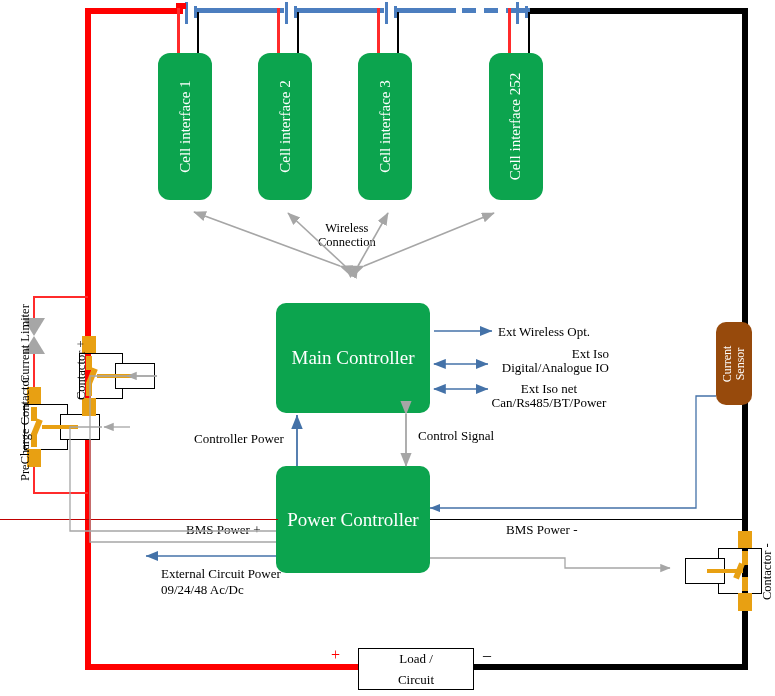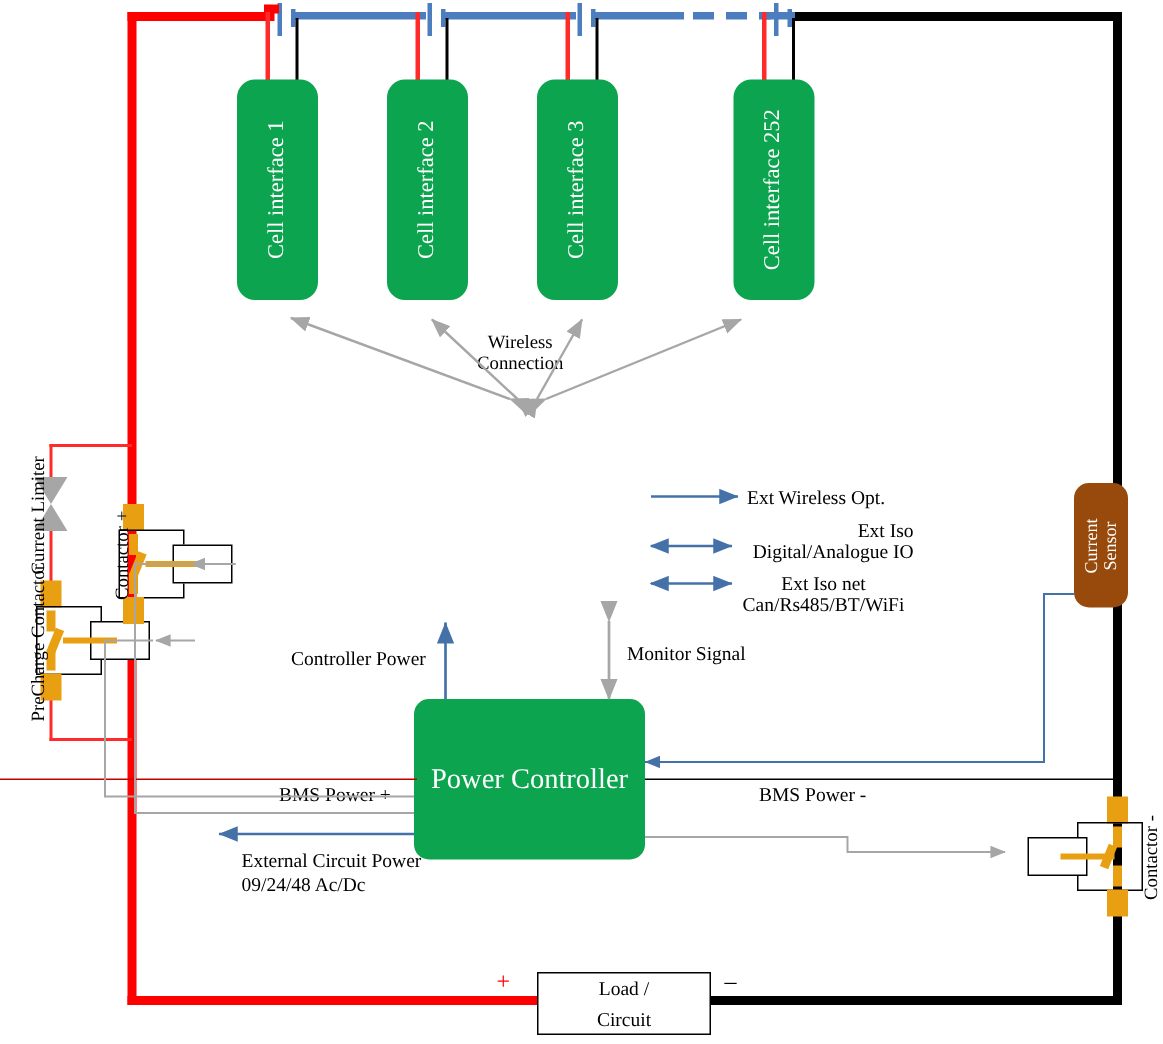--- a/index.html
+++ b/index.html
@@ -114,37 +114,40 @@
   </div>
   <div class="blk cellbox" style="left:489px;top:53px;width:54px;height:147px;">
     <span class="vtext">Cell interface 252</span>
   </div>
 
   <div class="lbl" style="left:318px;top:221px;text-align:center;">
     <div>Wireless</div>
     <div>Connection</div>
   </div>
 
+  <div class="blk greenbox" style="left:276px;top:303px;width:154px;height:110px;">
+    <span>Main Controller</span>
+  </div>
 
   <div class="lbl big" style="left:498px;top:325px;">Ext Wireless Opt.</div>
   <div class="lbl big" style="left:491px;top:347px;text-align:right;width:118px;">
     <div>Ext Iso</div>
     <div>Digital/Analogue IO</div>
   </div>
   <div class="lbl big" style="left:488px;top:382px;text-align:center;width:122px;">
     <div>Ext Iso net</div>
-    <div>Can/Rs485/BT/WiFi</div>
+    <div>Can/Rs485/BT/Power</div>
   </div>
 
   <div class="blk greenbox" style="left:276px;top:466px;width:154px;height:107px;">
     <span>Power Controller</span>
   </div>
 
   <div class="lbl big" style="left:194px;top:432px;">Controller Power</div>
-  <div class="lbl big" style="left:418px;top:429px;">Monitor Signal</div>
+  <div class="lbl big" style="left:418px;top:429px;">Control Signal</div>
   <div class="lbl big" style="left:186px;top:523px;">BMS Power +</div>
   <div class="lbl big" style="left:466px;top:523px;margin-left:40px;">BMS Power -</div>
   <div class="lbl big" style="left:161px;top:566px;line-height:16px;">
     <div>External Circuit Power</div>
     <div>09/24/48 Ac/Dc</div>
   </div>
 
   <div class="blk brownbox" style="left:716px;top:322px;width:36px;height:83px;">
     <span class="vtext">
       <span>Current</span><br>

